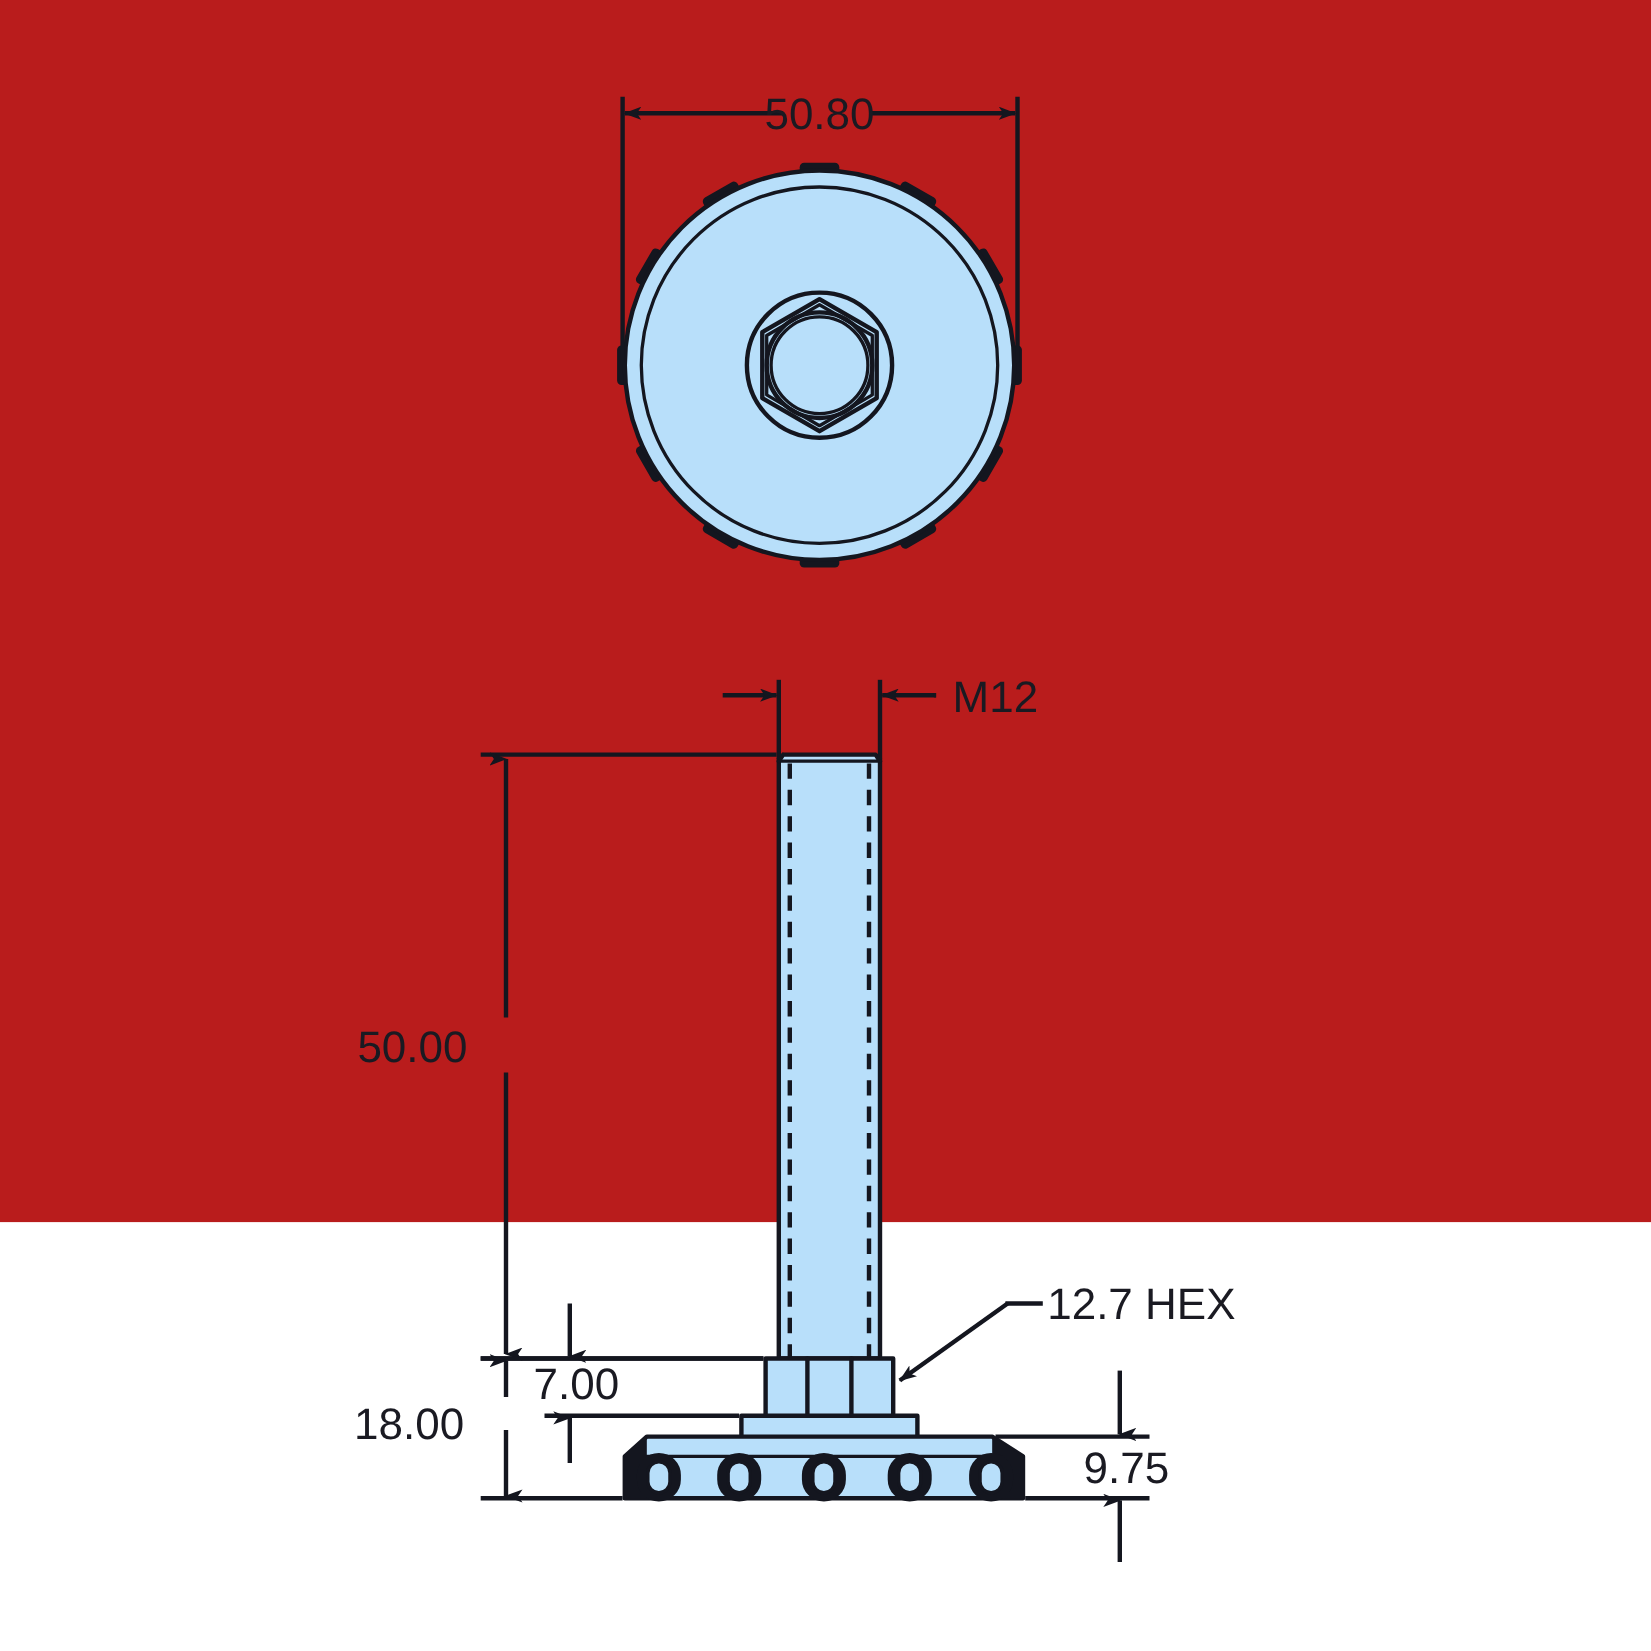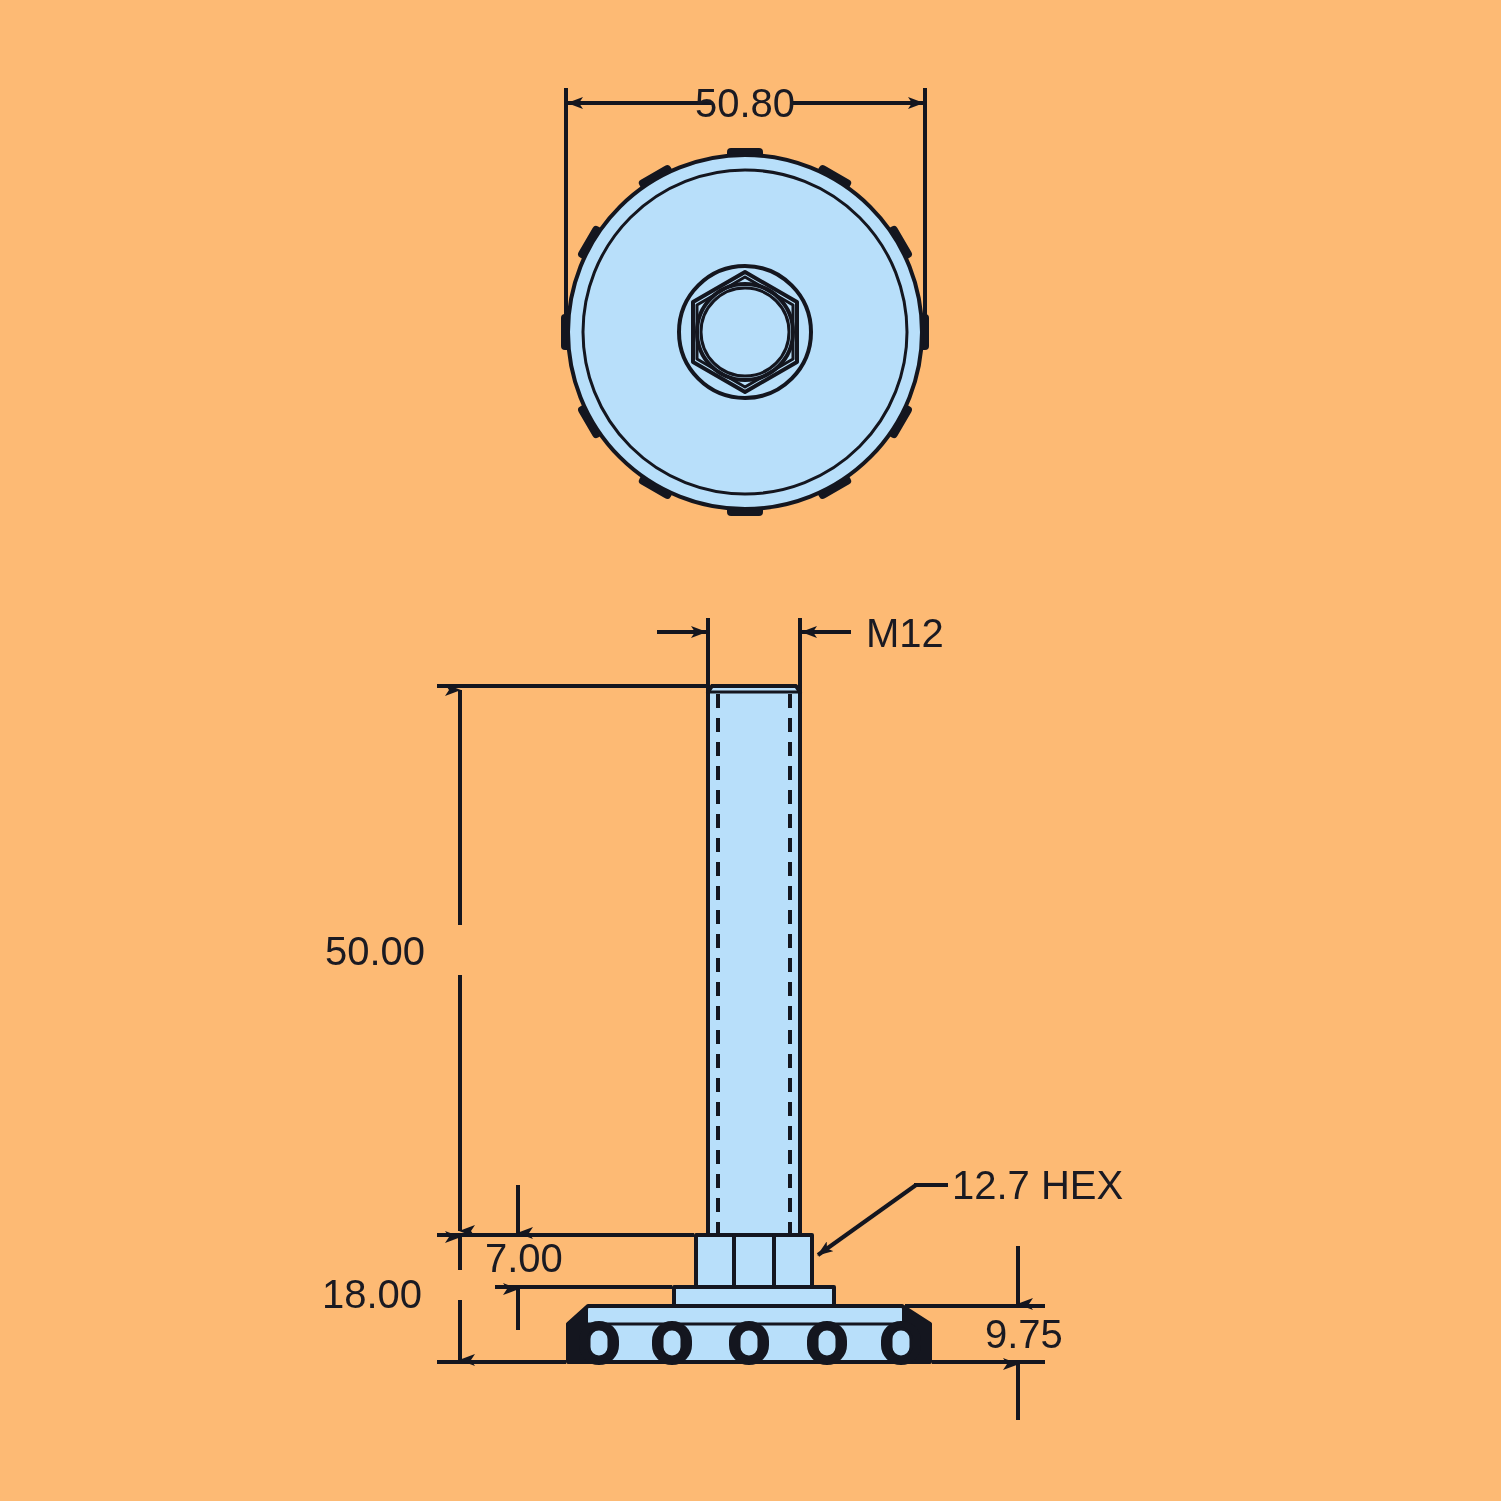--- a/index.html
+++ b/index.html
@@ -10,22 +10,22 @@
   }
   body {
     width: 1501px;
     height: 1501px;
     font-family: "Liberation Sans", sans-serif;
     overflow: hidden;
   }
   #drawing-root {
     position: relative;
     width: 1501px;
-    height: 1501px;
-    background: #fdba74;
+    height: 1111px;
+    background: #b91c1c;
   }
   #drawing-svg {
     position: absolute;
     top: 0;
     left: 0;
     width: 1501px;
     height: 1501px;
   }
   .dim-text {
     font-family: "Liberation Sans", sans-serif;

